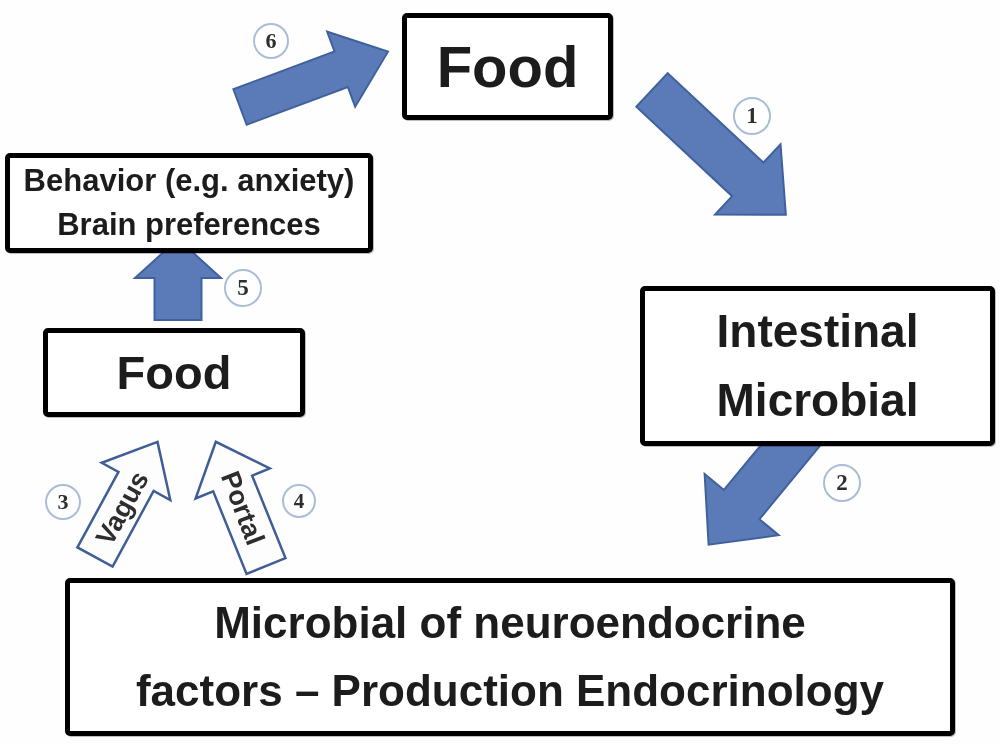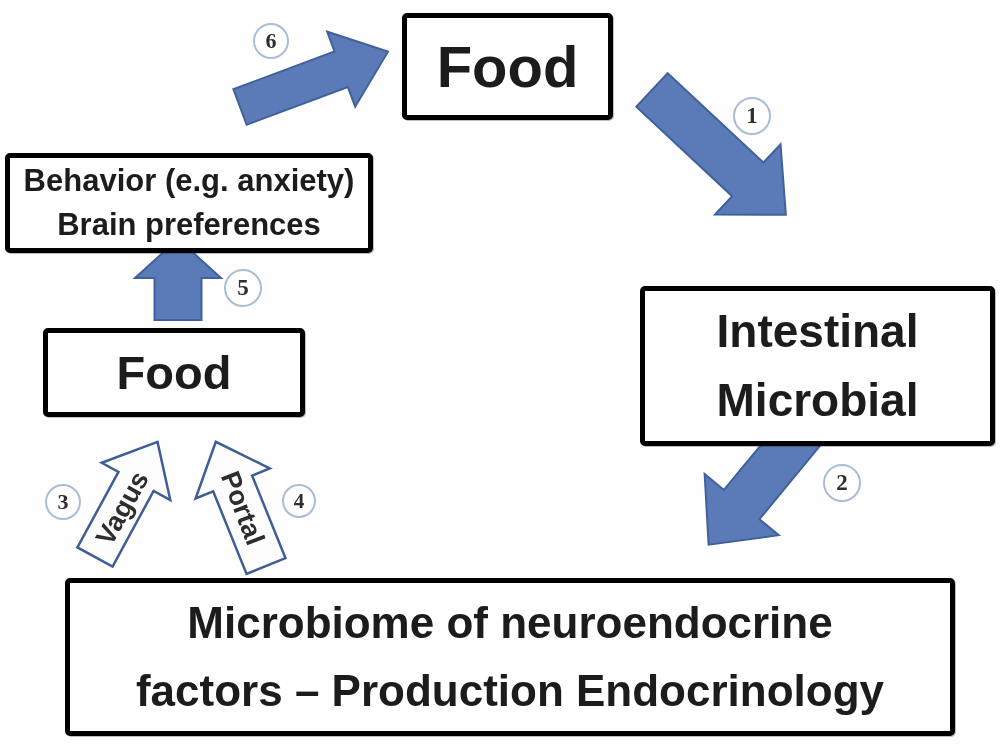--- a/index.html
+++ b/index.html
@@ -115,21 +115,21 @@
   <div class="box" id="box-behavior">
     <span>Behavior (e.g. anxiety)</span>
     <span>Brain preferences</span>
   </div>
 
   <div class="box" id="box-brain">
     <span>Food</span>
   </div>
 
   <div class="box" id="box-production">
-    <span>Microbiome of neuroendocrine</span>
+    <span>Microbial of neuroendocrine</span>
     <span>factors – Production Endocrinology</span>
   </div>
 
   <div class="badge" id="badge-1">
     <span>1</span>
   </div>
   <div class="badge" id="badge-2">
     <span>2</span>
   </div>
   <div class="badge" id="badge-3">

